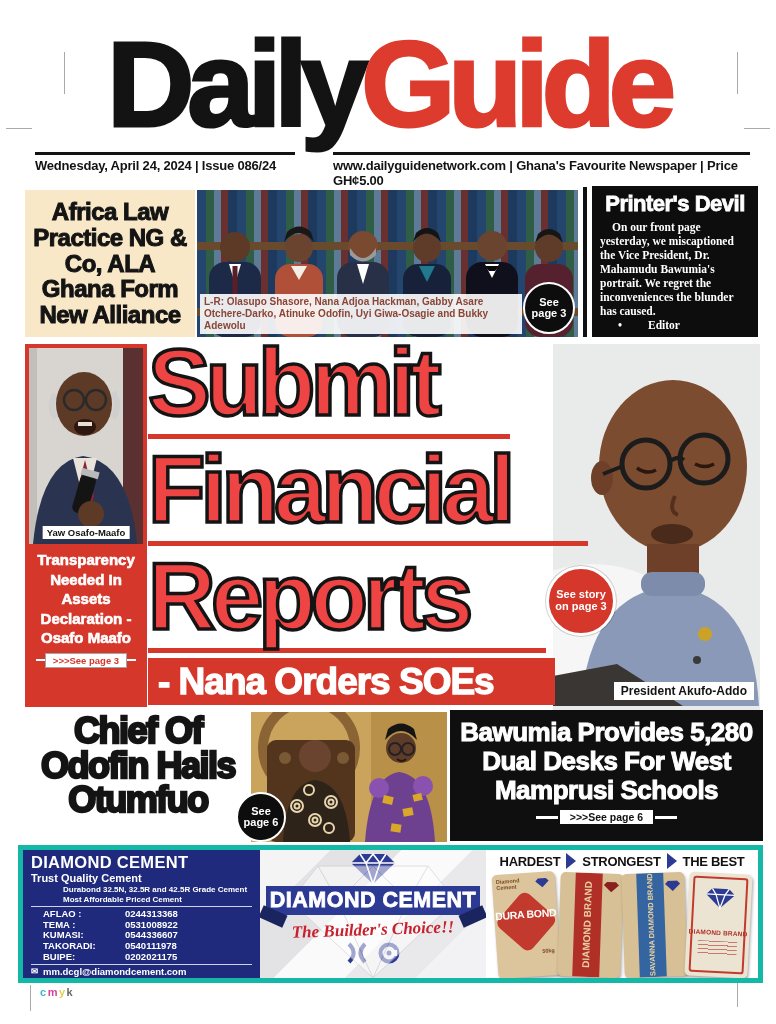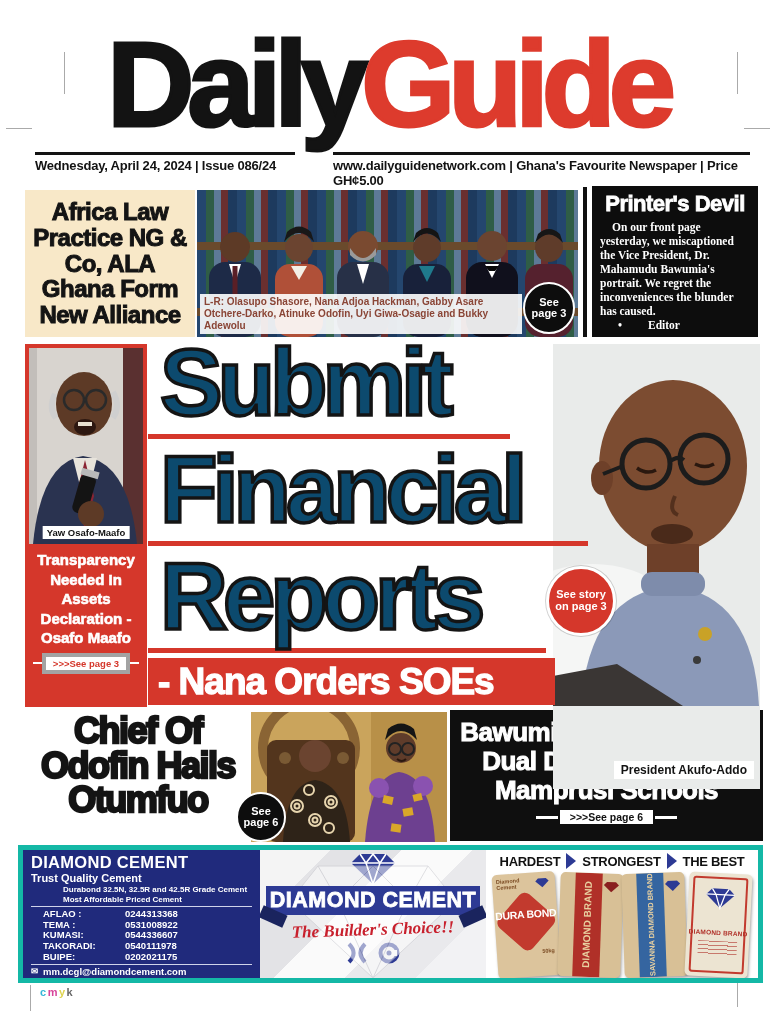--- a/index.html
+++ b/index.html
@@ -48,31 +48,31 @@
   
   .osafo-box{position:absolute;left:25px;top:344px;width:122px;height:363px;background:#d5372b;
              padding:4px;box-sizing:border-box;}
   .osafo-photo{position:relative;width:114px;height:196px;background:#d8d4cf;overflow:hidden;}
   .osafo-caption{position:absolute;left:50%;transform:translateX(-50%);bottom:5px;background:#fff;color:#111;
                  font-size:9.5px;font-weight:bold;padding:1px 4px;white-space:nowrap;}
   .osafo-headline{color:#fff;font-weight:bold;font-size:15px;line-height:1.3;text-align:center;margin-top:6px;
                   -webkit-text-stroke:0.6px #fff;}
   .seepill-row{display:flex;align-items:center;justify-content:center;margin-top:5px;}
   .seepill-row .dash{width:9px;height:2px;background:#fff;}
-  .seepill-red{background:#fff;color:#d5372b;font-size:9.5px;font-weight:bold;padding:1px 7px;border:4px solid #a3a3a3;}
+  .seepill-red{background:#fff;color:#d5372b;font-size:9.5px;font-weight:bold;padding:1px 7px;border:1px solid #a3a3a3;}
 
   .headline-block{position:absolute;left:148px;top:336px;width:440px;z-index:3;}
-  .hl-line{font-weight:bold;font-size:94px;line-height:1.0;letter-spacing:-5px;color:#0c4a6e;
-           -webkit-text-stroke:3.5px #141414;white-space:nowrap;margin-left:12px;}
+  .hl-line{font-weight:bold;font-size:94px;line-height:1.0;letter-spacing:-5px;color:#ef4444;
+           -webkit-text-stroke:3.5px #141414;white-space:nowrap;}
   .hl-rule{height:5px;background:#d5372b;margin:4px 0 4px;}
   .hl-r1{width:362px;}.hl-r2{width:440px;}.hl-r3{width:398px;}
   .kicker{position:absolute;left:148px;top:658px;width:407px;height:47px;background:#d5372b;color:#fff;
           display:flex;align-items:center;padding-left:10px;box-sizing:border-box;
           font-weight:bold;font-size:37px;letter-spacing:-1px;-webkit-text-stroke:1.3px #fff;z-index:4;white-space:nowrap;}
-  .president-photo{position:absolute;left:553px;top:344px;width:207px;height:445px;z-index:1;overflow:hidden;background:#e9ebea;}
+  .president-photo{position:absolute;left:553px;top:344px;width:207px;height:366px;z-index:1;overflow:hidden;background:#e9ebea;}
   .president-caption{position:absolute;right:6px;bottom:10px;background:#fff;color:#131313;
                      font-size:12px;font-weight:bold;padding:2px 7px;z-index:2;white-space:nowrap;}
   .badge-red{position:absolute;left:546px;top:566px;width:64px;height:64px;background:#d5372b;border:3px solid #fff;
              box-shadow:0 0 0 1px rgba(0,0,0,.18);border-radius:50%;color:#fff;display:flex;align-items:center;
              justify-content:center;text-align:center;font-weight:bold;font-size:11px;line-height:1.05;z-index:5;}
 
   
   .chief-headline{position:absolute;left:25px;top:714px;width:226px;text-align:center;
                   font-weight:bold;font-size:36px;line-height:0.96;letter-spacing:-1.5px;
                   -webkit-text-stroke:2.4px #141414;z-index:1;}

